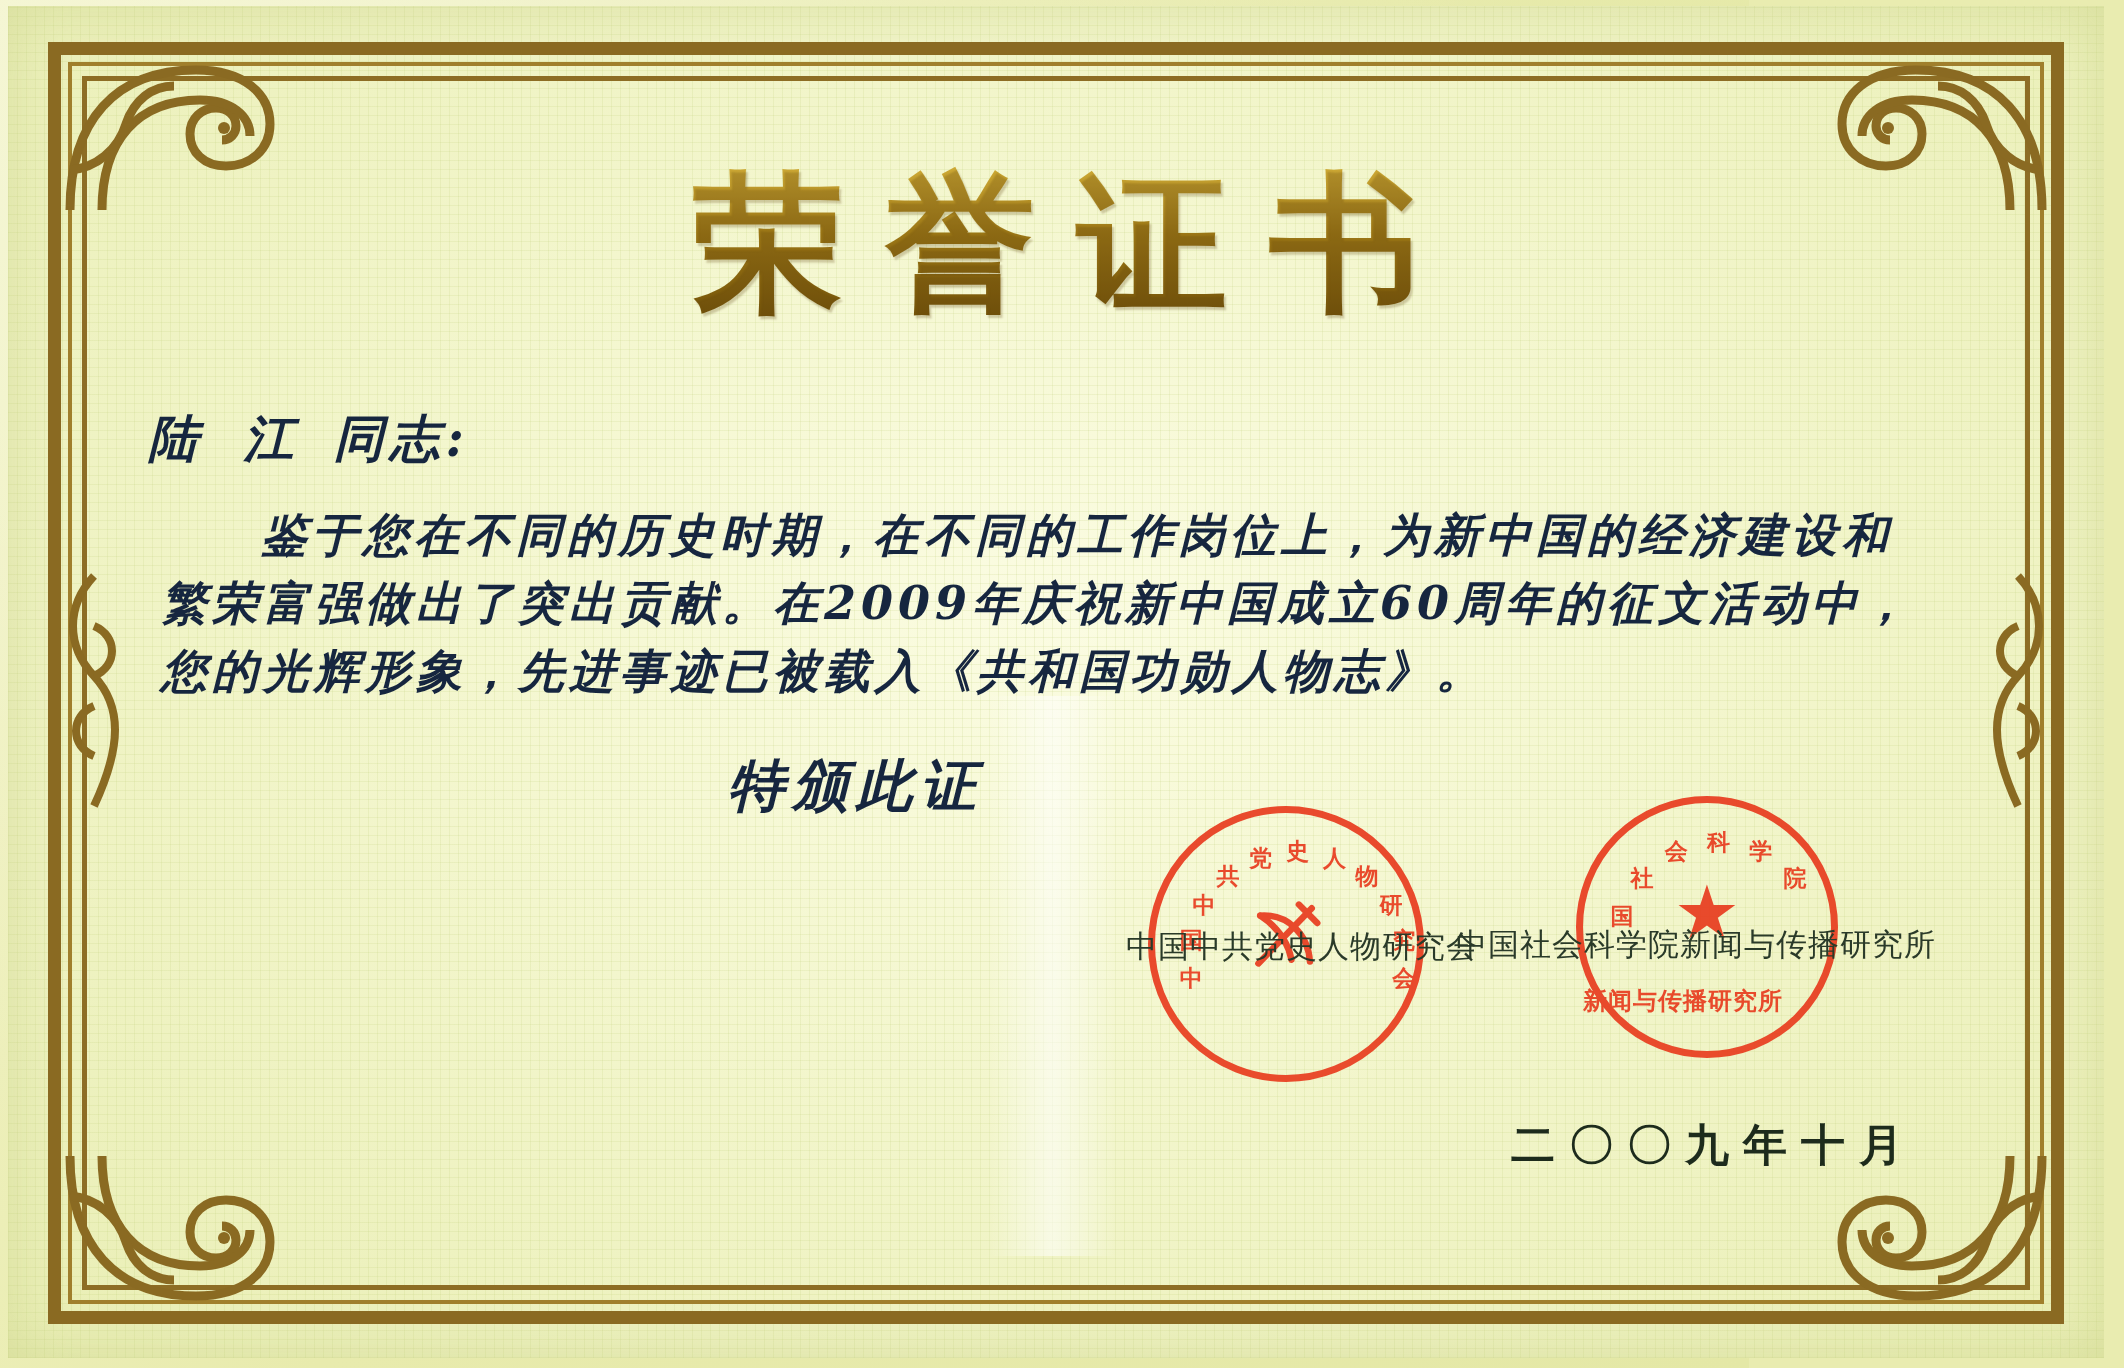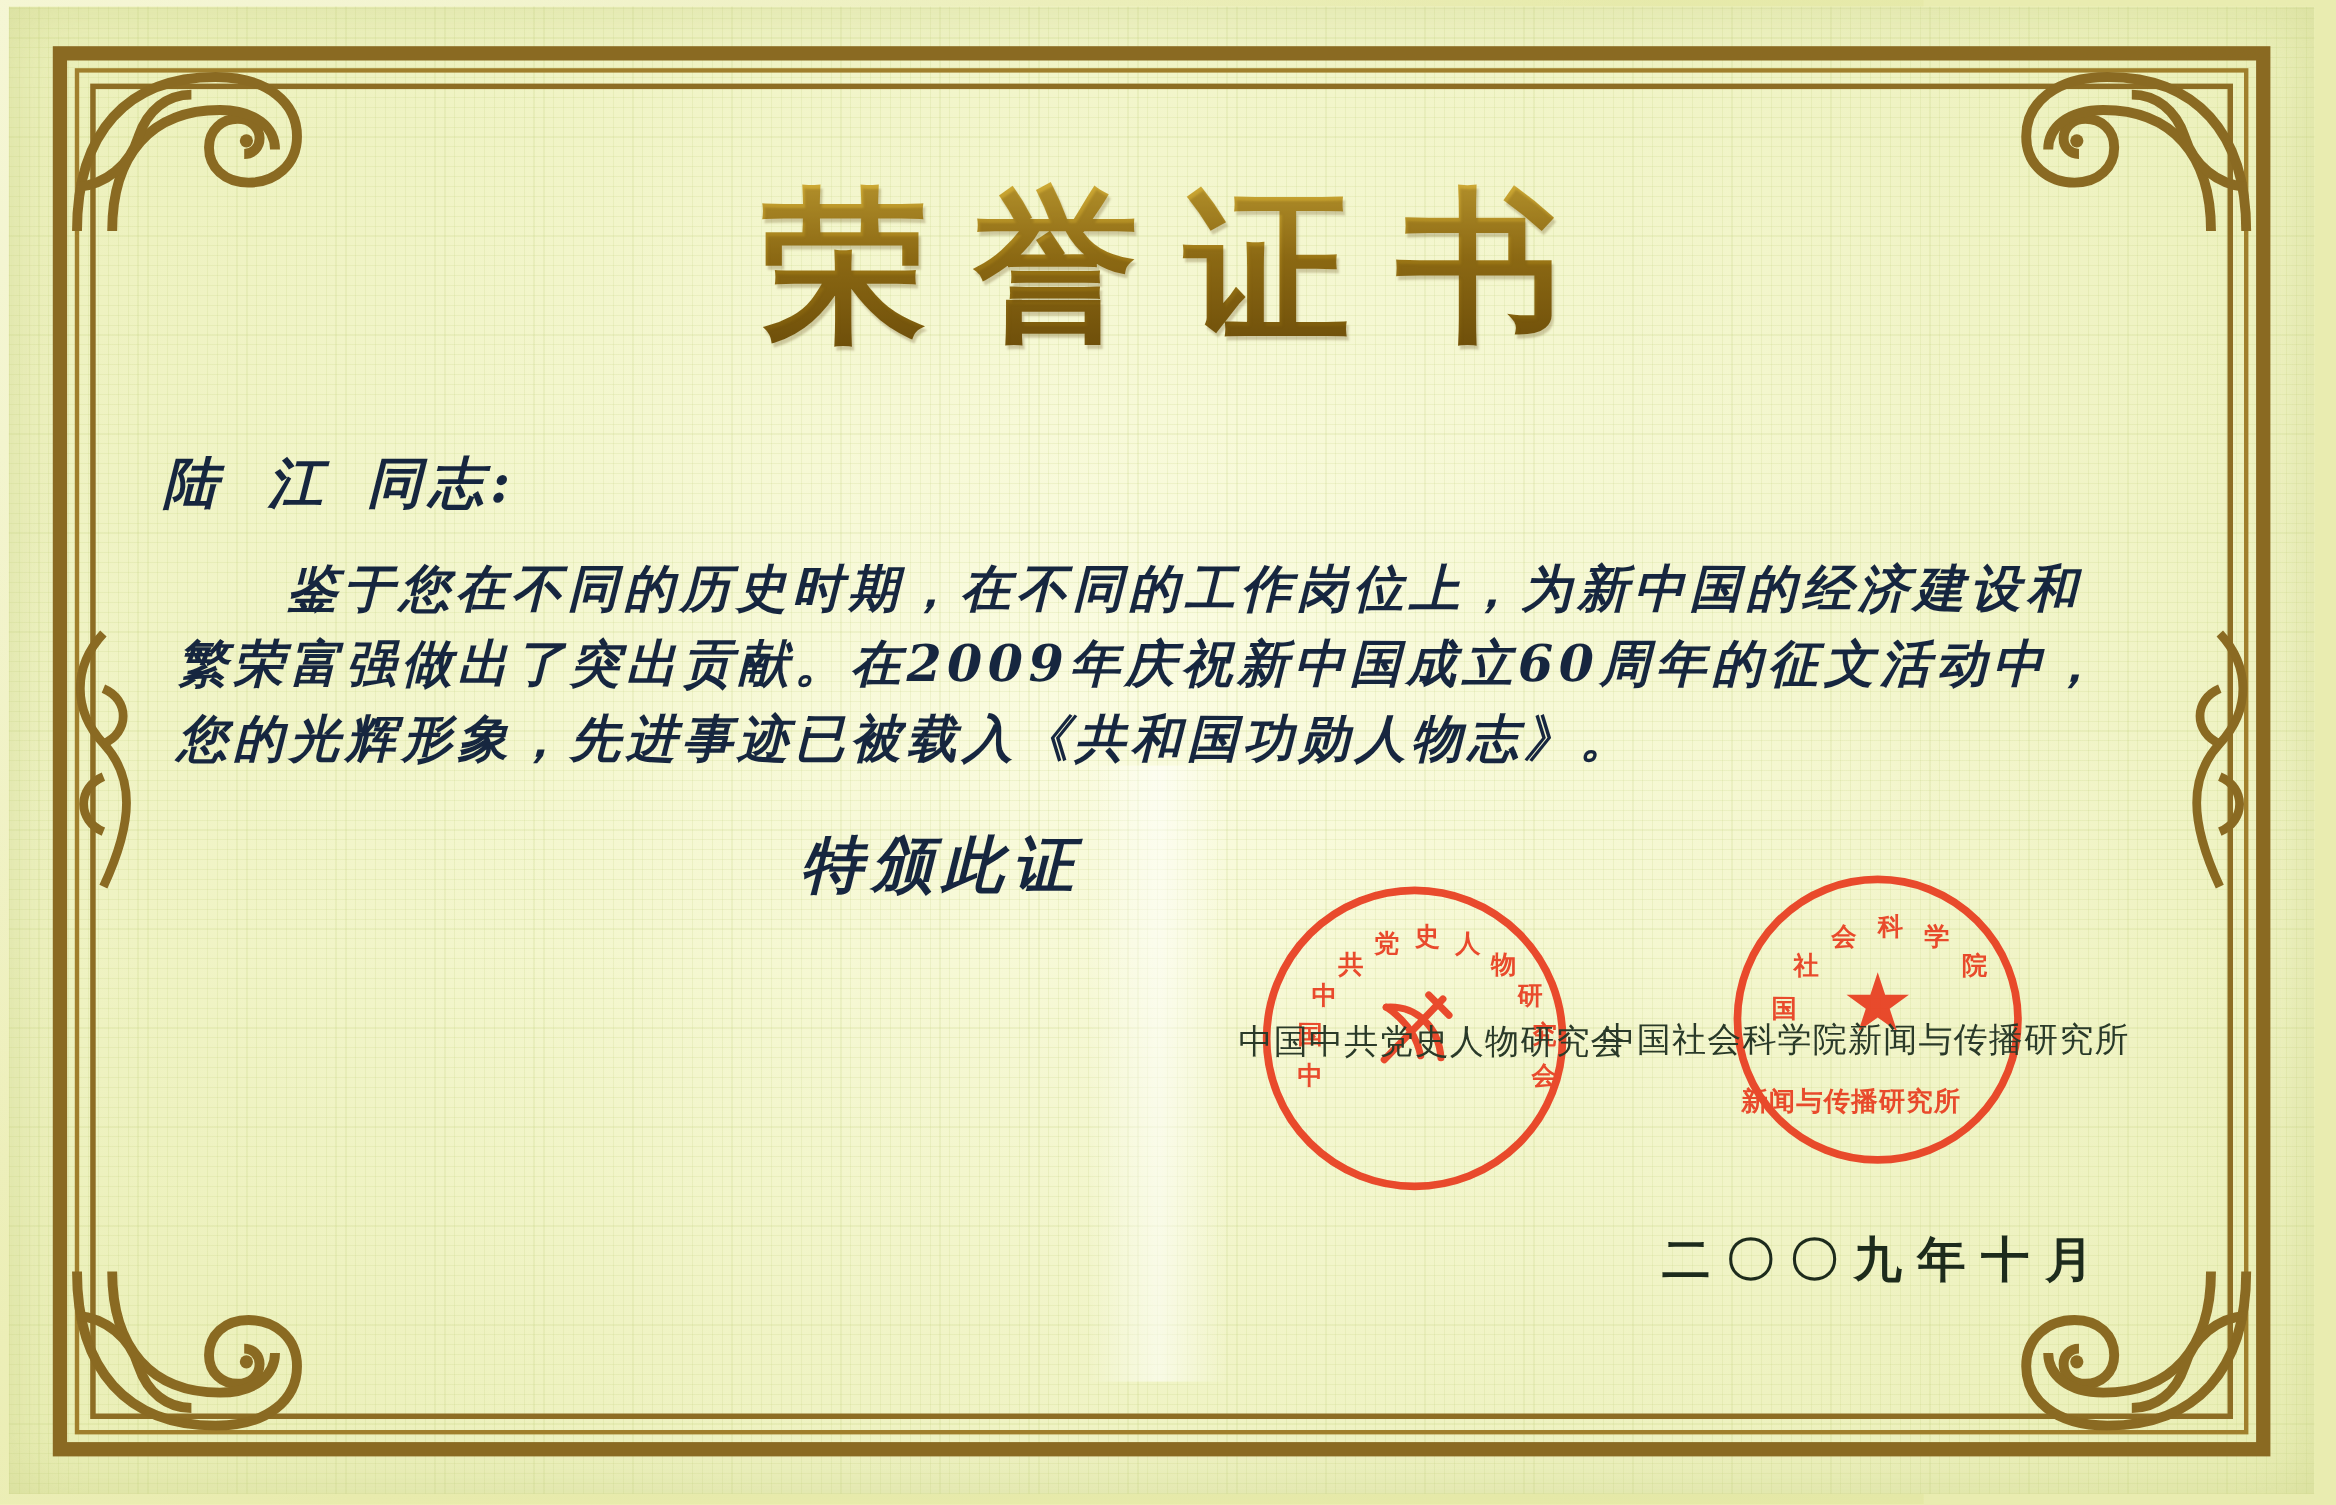--- a/index.html
+++ b/index.html
@@ -12,21 +12,21 @@
     height: 1368px;
     overflow: hidden;
     font-family: "DejaVu Sans", sans-serif;
   }
 
   
   #scan {
     position: relative;
     width: 1749px;
     height: 1368px;
-    background: #fef9c3;
+    background: #a16207;
   }
 
   
   #scan::before {
     content: "";
     position: absolute;
     inset: 0;
     background:
       radial-gradient(ellipse at 20% 10%, rgba(255,255,255,0.35), rgba(255,255,255,0) 60%),
       linear-gradient(115deg, #f2f3c6 0%, #e8ebad 40%, #e4e8a6 100%);

